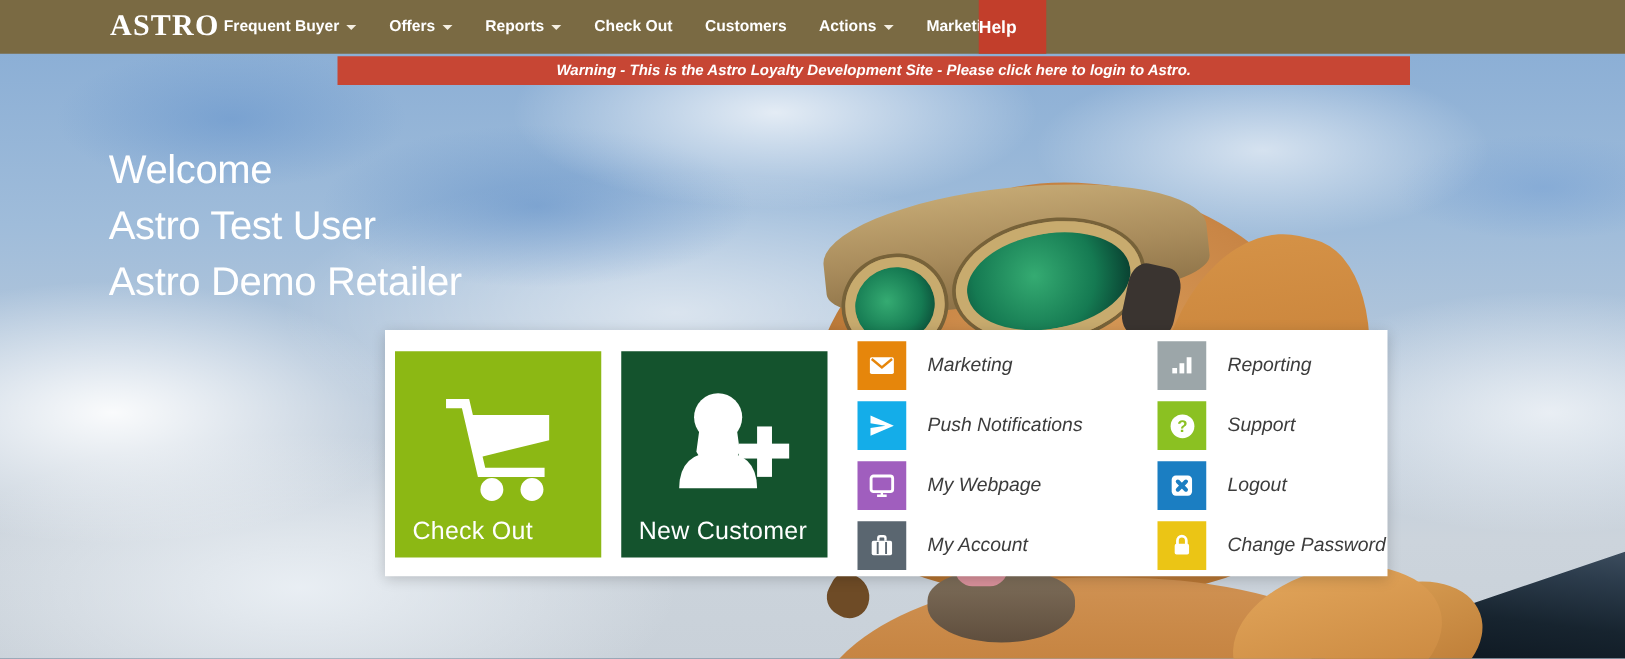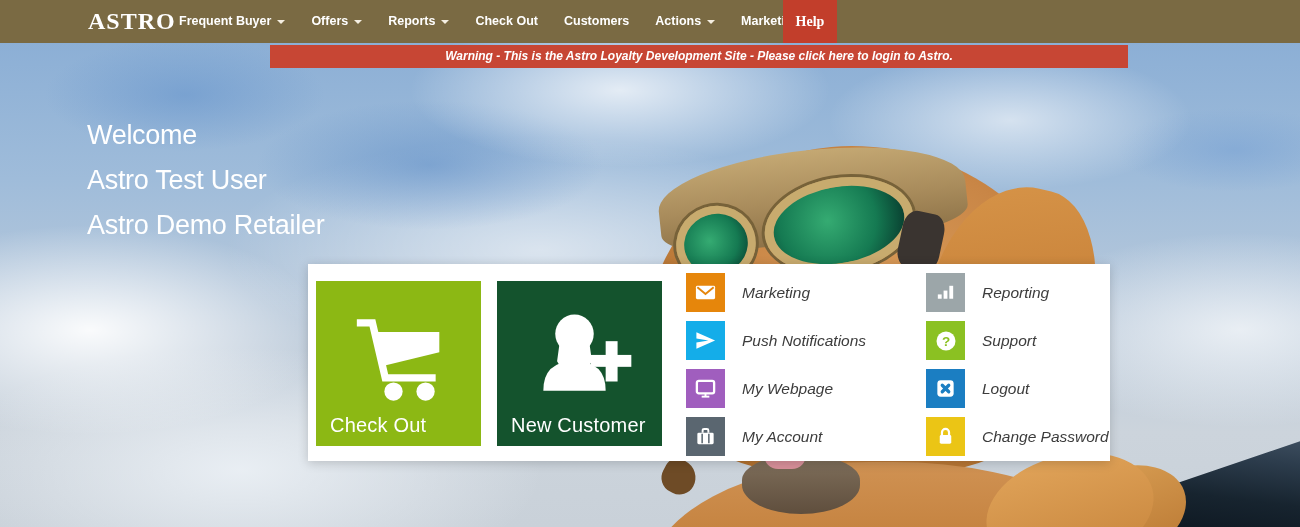--- a/index.html
+++ b/index.html
@@ -51,28 +51,28 @@
   
   .navbar{position:absolute;left:0;top:0;width:1300px;height:43px;background:#7a6a43;z-index:10;}
   .brand-logo{position:absolute;left:88px;top:0;height:58px;line-height:43px;color:#fff;
     font-family:"Liberation Serif",serif;font-weight:bold;font-size:24px;letter-spacing:1px;cursor:pointer;}
   .nav-items{position:absolute;left:166px;top:0;height:43px;display:flex;align-items:center;}
   .nav-item{color:#fff;font-size:12.5px;font-weight:bold;padding:11px 13px;line-height:43px;cursor:pointer;
     white-space:nowrap;text-decoration:none;}
   .caret{display:inline-block;width:0;height:0;border-left:4px solid transparent;border-right:4px solid transparent;
     border-top:4px solid #f5efe2;margin-left:6px;vertical-align:middle;}
   .help-btn{position:absolute;left:783px;top:0;width:54px;height:43px;background:#c23e2b;color:#fff;
-    font-size:14px;font-weight:bold;text-align:center;line-height:43px;cursor:pointer;font-family:Liberation Serif, serif;}
+    font-size:14px;font-weight:bold;line-height:43px;cursor:pointer;}
 
   
   .warning{position:absolute;left:270px;top:45px;width:858px;height:23px;background:#c74634;z-index:9;
     color:#fff;font-size:12px;font-weight:bold;text-align:center;line-height:23px;cursor:pointer;font-style:italic;}
 
   
-  .welcome{position:absolute;left:87px;top:113px;z-index:5;color:#fff;font-size:27px;line-height:45px;
+  .welcome{position:absolute;left:87px;top:113px;z-index:5;color:#fff;font-size:32px;line-height:45px;
     letter-spacing:-.3px;}
 
   
   .panel{position:absolute;left:308px;top:264px;width:802px;height:197px;background:#fff;z-index:6;
     box-shadow:0 2px 10px rgba(0,0,0,.18);}
   .tile{position:absolute;top:17px;width:165px;height:165px;cursor:pointer;display:block;}
   .tile-green{left:8px;background:#8cb814;}
   .tile-blue{left:189px;background:#14532d;}
   .tile svg{position:absolute;left:28px;top:18px;}
   .tile-label{position:absolute;left:14px;bottom:9px;color:#fff;font-size:20px;font-weight:400;letter-spacing:.2px;}

